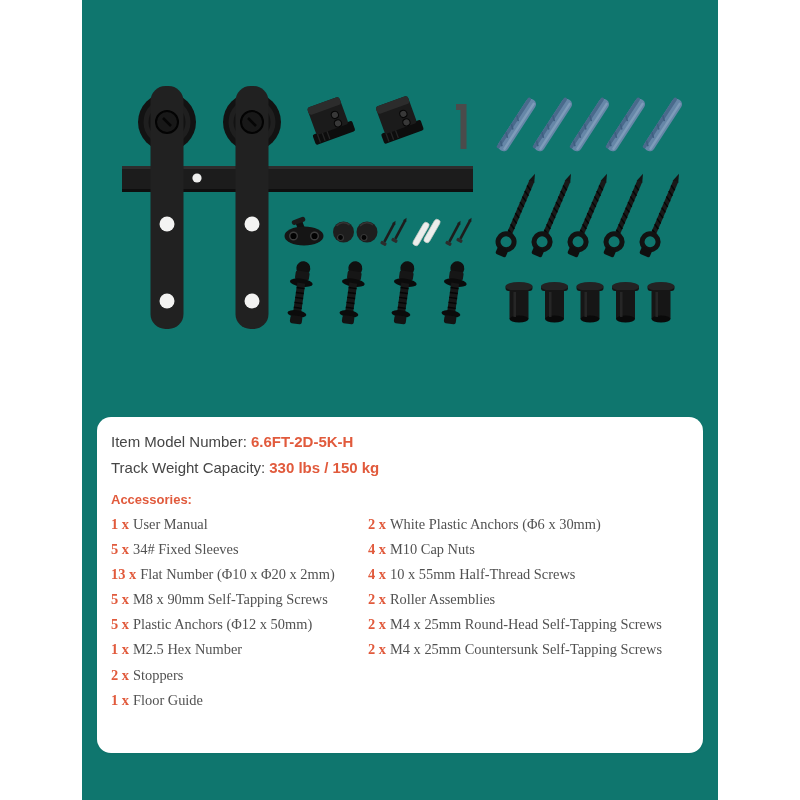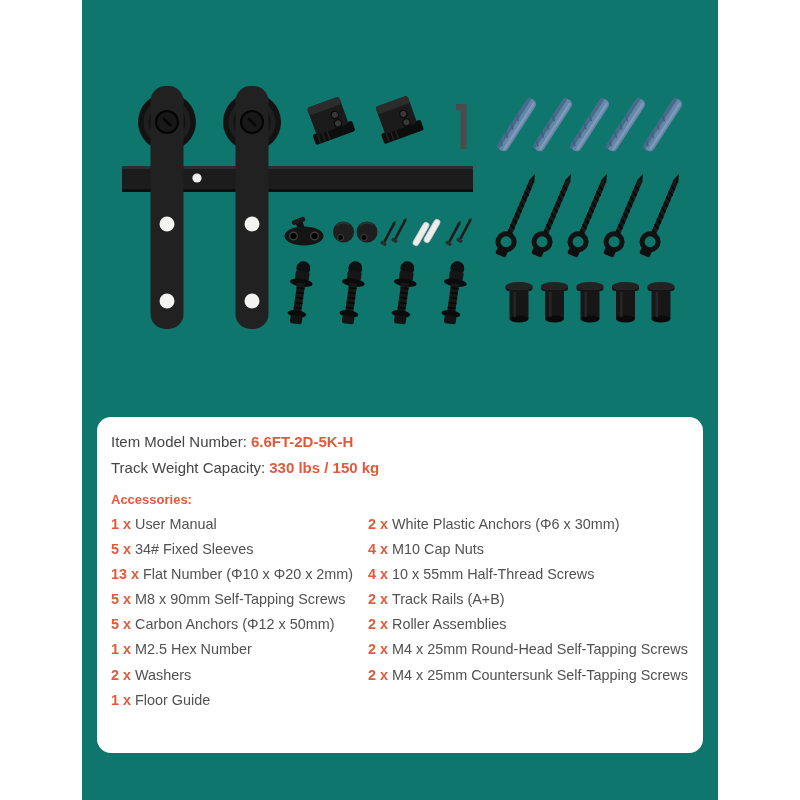--- a/index.html
+++ b/index.html
@@ -21,21 +21,21 @@
   .spec-cols{display:flex;}
   .spec-col-left{width:389px;flex:0 0 389px;}
   .spec-col-right{flex:1;}
   .spec-row{line-height:26px;font-size:15px;white-space:nowrap;}
   .spec-label{color:#454545;}
   .spec-value{color:#e15a3c;font-weight:bold;margin-left:4px;}
   .acc-heading{
     margin-top:6px;line-height:25px;font-size:13px;font-weight:bold;
     color:#e15a3c;
   }
-  .acc-cols{display:flex;}
+  .acc-cols{display:flex;font-family:Liberation Serif, serif;}
   .acc-col-left{width:257px;flex:0 0 257px;}
   .acc-col-right{flex:1;}
   .acc-list{list-style:none;margin:0;padding:0;}
   .acc-item{line-height:25.1px;font-size:14.4px;white-space:nowrap;}
   .acc-qty{color:#e15a3c;font-weight:bold;margin-right:4px;}
   .acc-text{color:#515151;}
 </style>
 </head>
 <body>
 
@@ -238,30 +238,29 @@
     </div>
 
     <div class="acc-heading">Accessories:</div>
 
     <div class="acc-cols">
       <ul class="acc-list acc-col-left">
         <li class="acc-item"><span class="acc-qty">1 x</span><span class="acc-text">User Manual</span></li>
         <li class="acc-item"><span class="acc-qty">5 x</span><span class="acc-text">34# Fixed Sleeves</span></li>
         <li class="acc-item"><span class="acc-qty">13 x</span><span class="acc-text">Flat Number (Φ10 x Φ20 x 2mm)</span></li>
         <li class="acc-item"><span class="acc-qty">5 x</span><span class="acc-text">M8 x 90mm Self-Tapping Screws</span></li>
-        <li class="acc-item"><span class="acc-qty">5 x</span><span class="acc-text">Carbon Anchors (Φ12 x 50mm)</span></li>
+        <li class="acc-item"><span class="acc-qty">5 x</span><span class="acc-text">Plastic Anchors (Φ12 x 50mm)</span></li>
         <li class="acc-item"><span class="acc-qty">1 x</span><span class="acc-text">M2.5 Hex Number</span></li>
-        <li class="acc-item"><span class="acc-qty">2 x</span><span class="acc-text">Washers</span></li>
+        <li class="acc-item"><span class="acc-qty">2 x</span><span class="acc-text">Stoppers</span></li>
         <li class="acc-item"><span class="acc-qty">1 x</span><span class="acc-text">Floor Guide</span></li>
       </ul>
       <ul class="acc-list acc-col-right">
         <li class="acc-item"><span class="acc-qty">2 x</span><span class="acc-text">White Plastic Anchors (Φ6 x 30mm)</span></li>
         <li class="acc-item"><span class="acc-qty">4 x</span><span class="acc-text">M10 Cap Nuts</span></li>
         <li class="acc-item"><span class="acc-qty">4 x</span><span class="acc-text">10 x 55mm Half-Thread Screws</span></li>
-        <li class="acc-item"><span class="acc-qty">2 x</span><span class="acc-text">Track Rails (A+B)</span></li>
         <li class="acc-item"><span class="acc-qty">2 x</span><span class="acc-text">Roller Assemblies</span></li>
         <li class="acc-item"><span class="acc-qty">2 x</span><span class="acc-text">M4 x 25mm Round-Head Self-Tapping Screws</span></li>
         <li class="acc-item"><span class="acc-qty">2 x</span><span class="acc-text">M4 x 25mm Countersunk Self-Tapping Screws</span></li>
       </ul>
     </div>
 
   </div>
 </div>
 
 </body></html>

